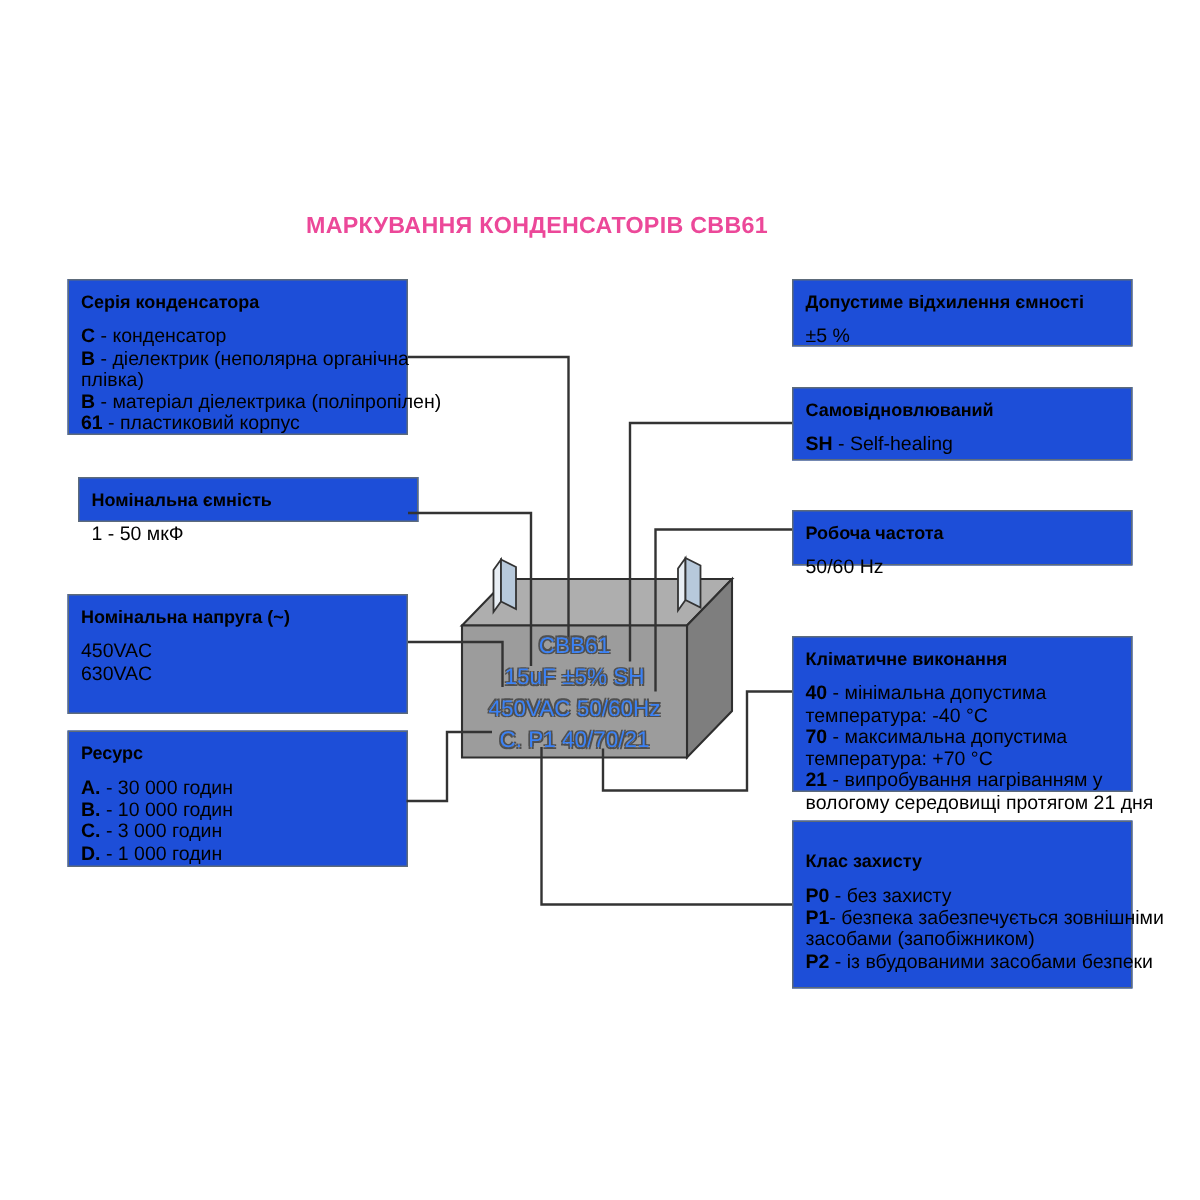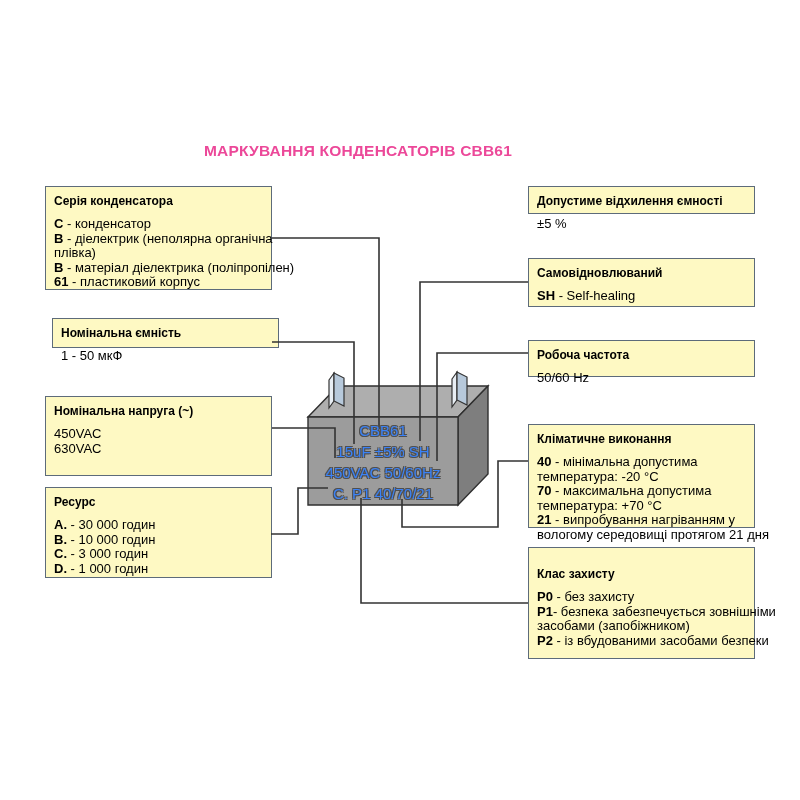--- a/index.html
+++ b/index.html
@@ -9,21 +9,21 @@
   .page-title {
     position:absolute; top:142px; left:0; width:716px;
     text-align:center; font-size:15.5px; font-weight:bold; color:#ec4899;
     letter-spacing:0.2px;
   }
 
   .layer { position:absolute; left:0; top:0; }
 
   .box {
     position:absolute; width:227px; box-sizing:border-box;
-    background:#fef9c3; border:1.6px solid #5d6b7a;
+    background:#1d4ed8; border:1.6px solid #5d6b7a;
     padding:7px 8px 6px 8px;
   }
   .box.pad-top { padding-top:19px; }
   .box-title { font-size:12px; font-weight:bold; color:#000; line-height:14px; margin-bottom:9px; }
   .bline { font-size:13px; line-height:14.6px; color:#000; white-space:nowrap; }
   .bline b { font-weight:bold; }
 
   .cap-label {
     position:absolute; left:308px; top:420px; width:150px;
     text-align:center; font-size:15px; line-height:21px; color:#3b82f6;
@@ -96,39 +96,39 @@
   </div>
 
   <div class="box" style="left:45px; top:487px; height:91px">
     <div class="box-title">Ресурс</div>
     <div class="bline"><b>A.</b><span> - 30 000 годин</span></div>
     <div class="bline"><b>B.</b><span> - 10 000 годин</span></div>
     <div class="bline"><b>C.</b><span> - 3 000 годин</span></div>
     <div class="bline"><b>D.</b><span> - 1 000 годин</span></div>
   </div>
 
-  <div class="box" style="left:528px; top:186px; height:28px">
+  <div class="box" style="left:528px; top:186px; height:45px">
     <div class="box-title">Допустиме відхилення ємності</div>
     <div class="bline"><b></b><span>±5 %</span></div>
   </div>
 
   <div class="box" style="left:528px; top:258px; height:49px">
     <div class="box-title">Самовідновлюваний</div>
     <div class="bline"><b>SH</b><span> - Self-healing</span></div>
   </div>
 
   <div class="box" style="left:528px; top:340px; height:37px">
     <div class="box-title">Робоча частота</div>
     <div class="bline"><b></b><span>50/60 Hz</span></div>
   </div>
 
   <div class="box" style="left:528px; top:424px; height:104px">
     <div class="box-title">Кліматичне виконання</div>
     <div class="bline"><b>40</b><span> - мінімальна допустима</span></div>
-    <div class="bline"><b></b><span>температура: -20 °C</span></div>
+    <div class="bline"><b></b><span>температура: -40 °C</span></div>
     <div class="bline"><b>70</b><span> - максимальна допустима</span></div>
     <div class="bline"><b></b><span>температура: +70 °C</span></div>
     <div class="bline"><b>21</b><span> - випробування нагріванням у</span></div>
     <div class="bline"><b></b><span>вологому середовищі протягом 21 дня</span></div>
   </div>
 
   <div class="box pad-top" style="left:528px; top:547px; height:112px">
     <div class="box-title">Клас захисту</div>
     <div class="bline"><b>P0</b><span> - без захисту</span></div>
     <div class="bline"><b>P1</b><span>- безпека забезпечується зовнішніми</span></div>

